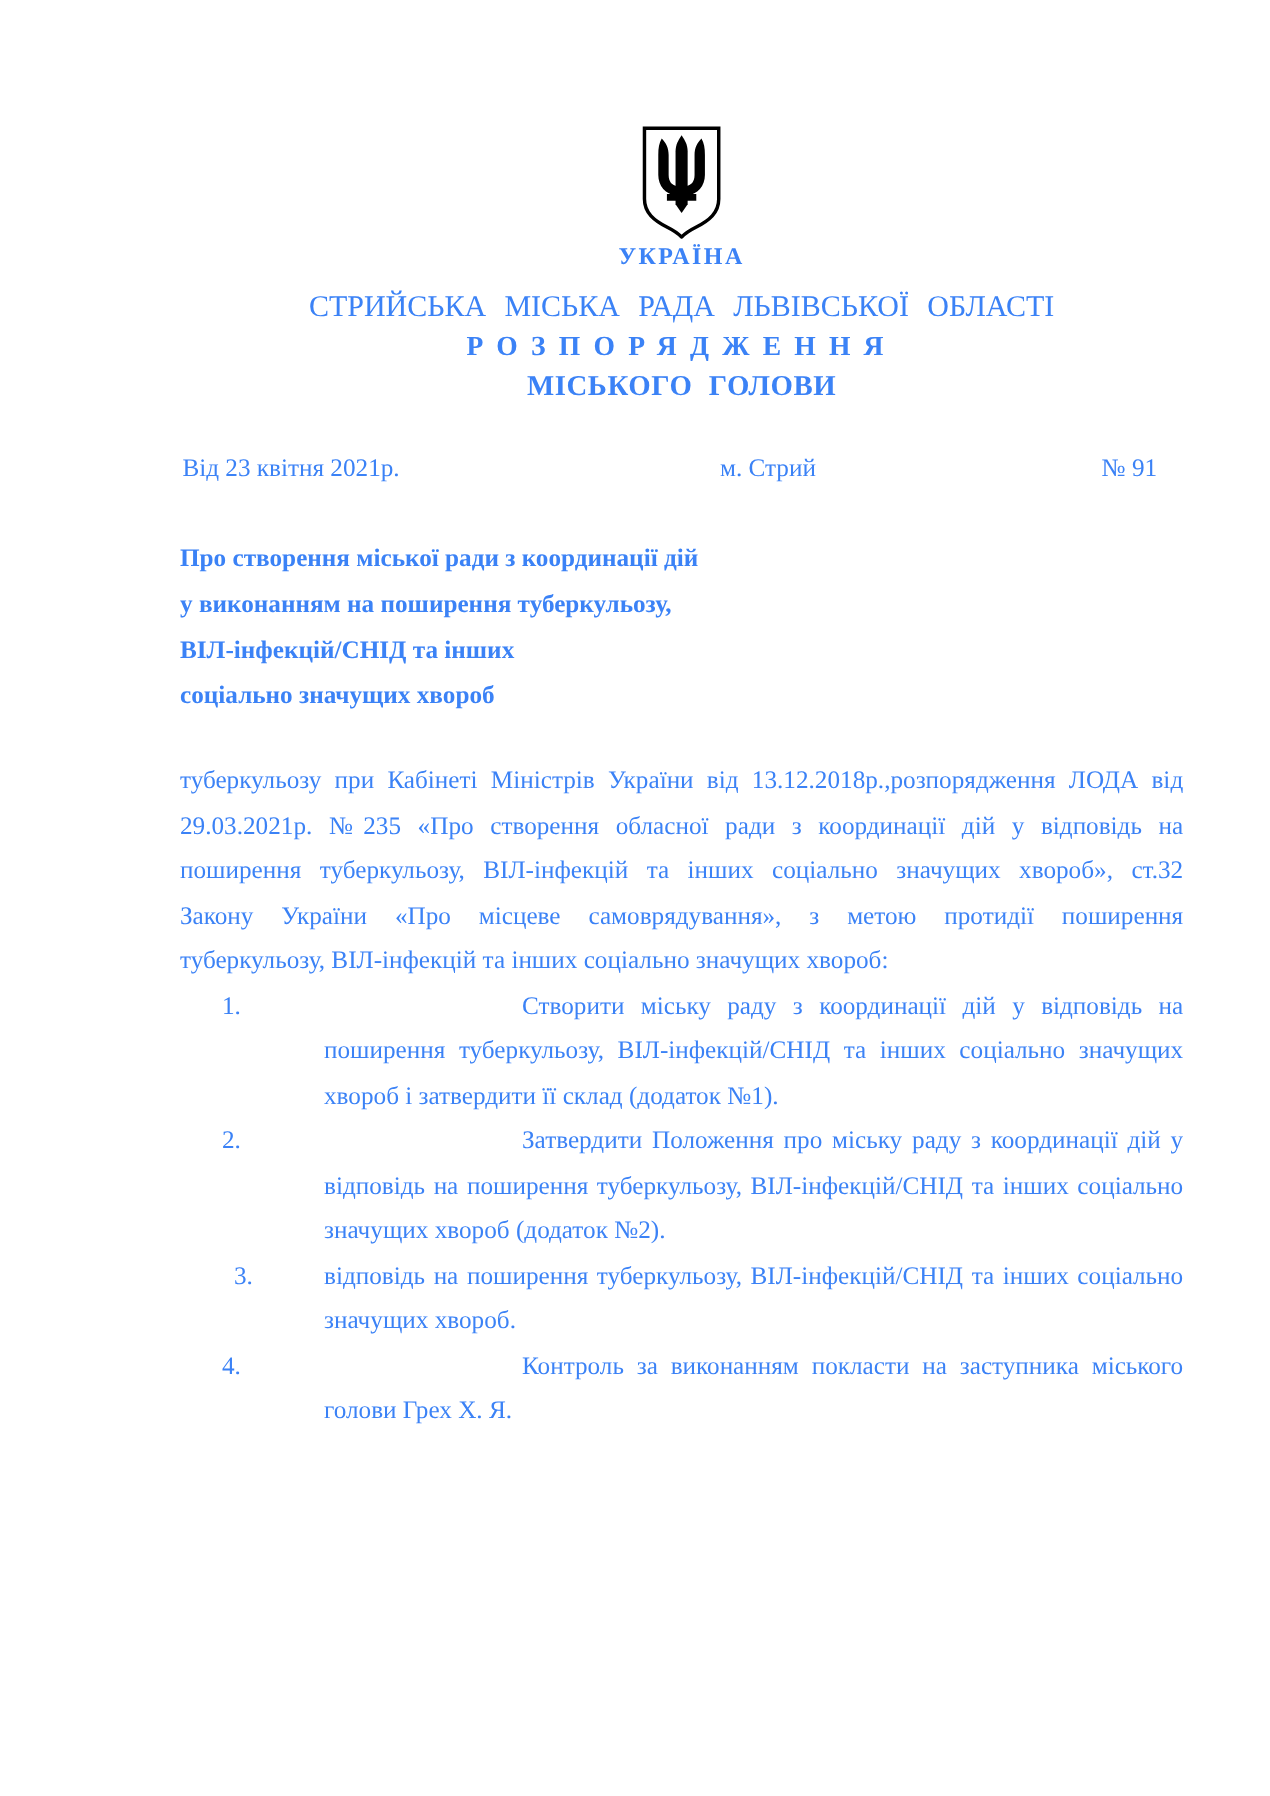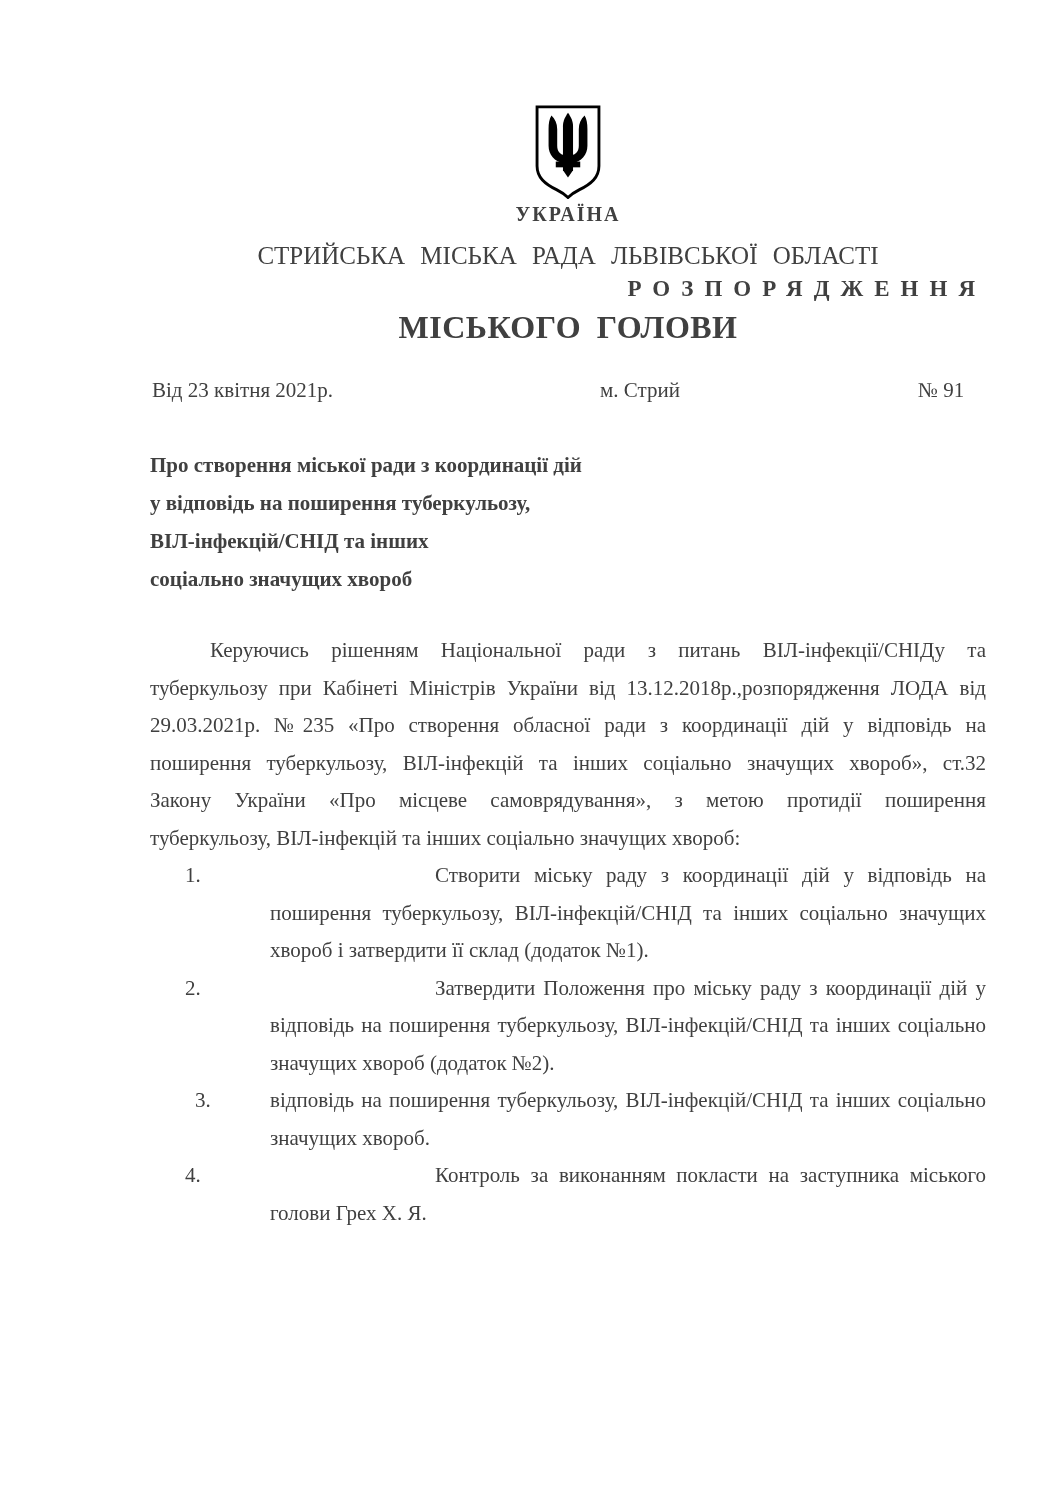--- a/index.html
+++ b/index.html
@@ -1,28 +1,28 @@
 <!DOCTYPE html>
 <html><head>
 <meta charset="utf-8">
 <style>
   html,body{margin:0;padding:0;background:#ffffff;}
   .page{position:relative;width:1058px;height:1497px;background:#ffffff;
-        font-family:"Liberation Serif","DejaVu Serif",serif;color:#404040;overflow:hidden;}
+        font-family:"Liberation Serif","DejaVu Serif",serif;color:#3b82f6;overflow:hidden;}
   .content{position:absolute;left:150px;top:0;width:836px;height:100%;}
 
   .emblem{position:absolute;top:104px;left:382px;width:72px;height:95px;}
   .country{position:absolute;top:203px;left:0;width:100%;text-align:center;
            font-size:20px;font-weight:bold;letter-spacing:2px;}
   .org{position:absolute;top:242px;left:0;width:100%;text-align:center;
        font-size:25px;word-spacing:9px;}
-  .doctype{position:absolute;top:276px;left:0;width:100%;text-align:right;
+  .doctype{position:absolute;top:276px;left:0;width:100%;text-align:center;
            font-size:23px;font-weight:bold;letter-spacing:11px;}
   .subtype{position:absolute;top:309px;left:0;width:100%;text-align:center;
-           font-size:32px;font-weight:bold;letter-spacing:.5px;word-spacing:7px;}
+           font-size:24px;font-weight:bold;letter-spacing:.5px;word-spacing:7px;}
 
   .meta{position:absolute;top:378px;left:0;width:100%;height:28px;font-size:21px;}
   .meta .date{position:absolute;left:2px;}
   .meta .place{position:absolute;left:450px;text-align:right;}
   .meta .number{position:absolute;left:768px;}
 
   .subject{position:absolute;top:446px;left:0;width:660px;
            font-size:21px;font-weight:bold;line-height:38px;}
 
   .body-text{position:absolute;top:632px;left:0;width:836px;
@@ -58,27 +58,26 @@
     <div class="subtype">МІСЬКОГО ГОЛОВИ</div>
 
     <div class="meta">
       <span class="date">Від 23 квітня 2021р.</span>
       <span class="place">м. Стрий</span>
       <span class="number">№ 91</span>
     </div>
 
     <div class="subject">
       <div>Про створення міської ради з координації дій</div>
-      <div>у відповідь на поширення туберкульозу,</div>
+      <div>у виконанням на поширення туберкульозу,</div>
       <div>ВІЛ-інфекцій/СНІД та інших</div>
       <div>соціально значущих хвороб</div>
     </div>
 
     <div class="body-text">
-      <div class="jline p-first">Керуючись рішенням Національної ради з питань ВІЛ-інфекції/СНІДу та</div>
       <div class="jline">туберкульозу при Кабінеті Міністрів України від 13.12.2018р.,розпорядження ЛОДА від</div>
       <div class="jline">29.03.2021р. №235 «Про створення обласної ради з координації дій у відповідь на</div>
       <div class="jline">поширення туберкульозу, ВІЛ-інфекцій та інших соціально значущих хвороб», ст.32</div>
       <div class="jline">Закону України «Про місцеве самоврядування», з метою протидії поширення</div>
       <div class="jline last">туберкульозу, ВІЛ-інфекцій та інших соціально значущих хвороб:</div>
 
       <div class="item item-1">
         <span class="num">1.</span>
         <div class="jline l-first">Створити міську раду  з координації дій у відповідь на</div>
         <div class="jline l-cont">поширення туберкульозу, ВІЛ-інфекцій/СНІД та інших соціально значущих</div>

